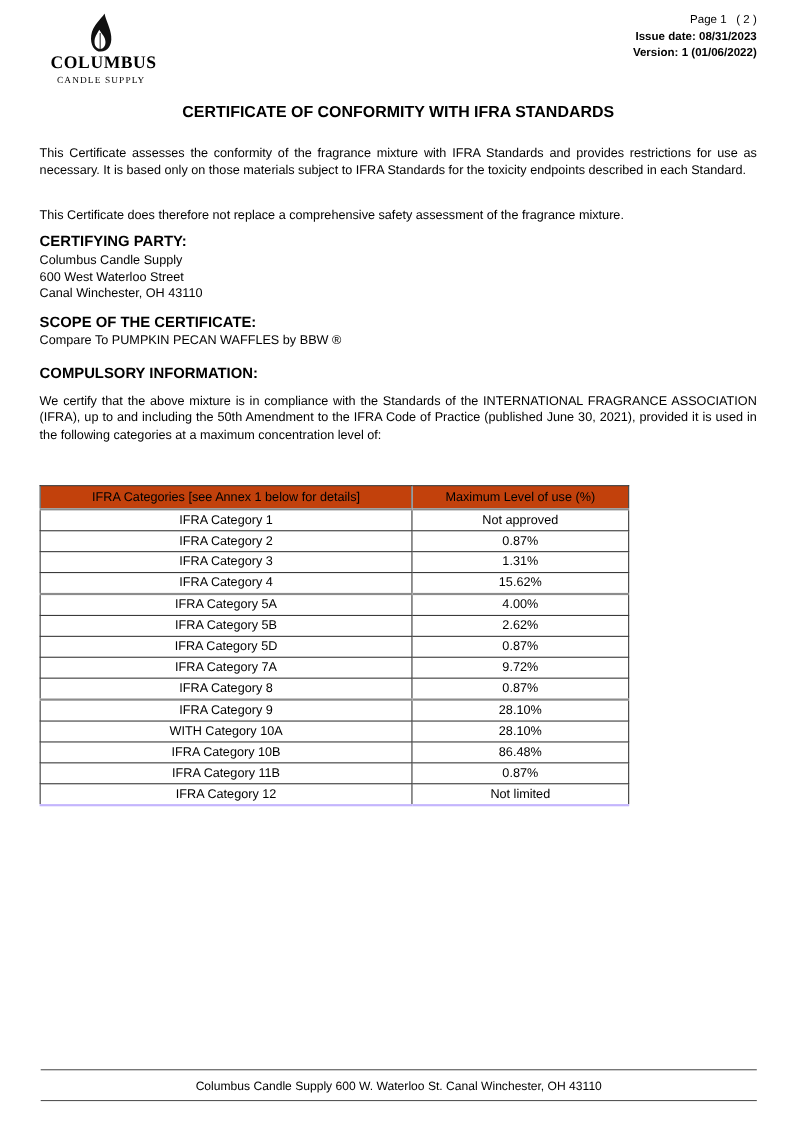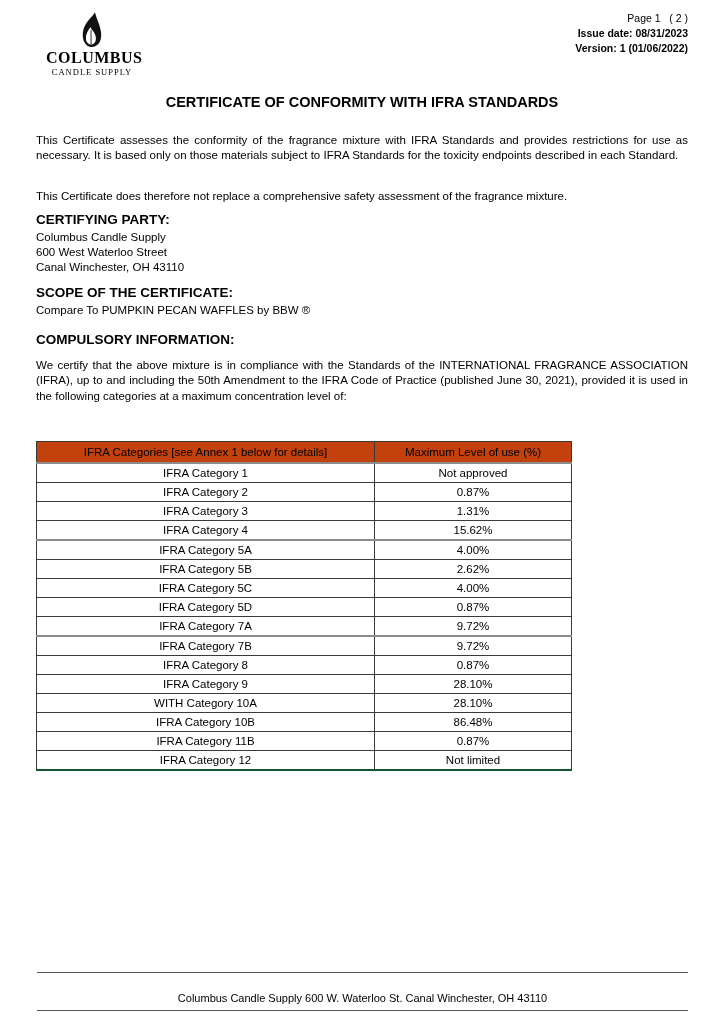--- a/index.html
+++ b/index.html
@@ -78,28 +78,28 @@
   }
   table.ifra { border: 1px solid #777; }
   table.ifra thead th {
     background: #c2410c;
     border-bottom: 2.5px solid #8c8c8c;
     padding: 3px 4px;
   }
   table.ifra tbody tr:nth-child(5) td,
   table.ifra tbody tr:nth-child(10) td,
   table.ifra tbody tr:nth-child(18) td { border-top: 2.5px solid #8c8c8c; }
-  table.ifra tbody tr:last-child td { border-bottom: 2px solid #14532d; }
+  table.ifra tbody tr:last-child td { border-bottom: 2px solid #c4b5fd; }
 
   
   .footer {
     position: absolute; top: 972px; left: 37px; right: 36px;
     border-top: 1px solid #555; border-bottom: 1px solid #555;
     text-align: center; font-size: 11px; line-height: 15px;
-    padding: 18px 0 4px 0;
+    padding: 8px 0 4px 0;
   }
 </style>
 </head>
 <body>
 
 <div class="page">
 
   <div class="header">
     <div class="logo">
       <svg width="26" height="36" viewBox="0 0 60 82" aria-hidden="true">
@@ -169,40 +169,32 @@
   <tr>
     <td class="c1">IFRA Category 5A</td>
     <td class="c2">4.00%</td>
   </tr>
 
   <tr>
     <td class="c1">IFRA Category 5B</td>
     <td class="c2">2.62%</td>
   </tr>
 
-  <tr>
-    <td class="c1">IFRA Category 5C</td>
-    <td class="c2">4.00%</td>
-  </tr>
 
   <tr>
     <td class="c1">IFRA Category 5D</td>
     <td class="c2">0.87%</td>
   </tr>
 
 
   <tr>
     <td class="c1">IFRA Category 7A</td>
     <td class="c2">9.72%</td>
   </tr>
 
-  <tr>
-    <td class="c1">IFRA Category 7B</td>
-    <td class="c2">9.72%</td>
-  </tr>
 
   <tr>
     <td class="c1">IFRA Category 8</td>
     <td class="c2">0.87%</td>
   </tr>
 
   <tr>
     <td class="c1">IFRA Category 9</td>
     <td class="c2">28.10%</td>
   </tr>

